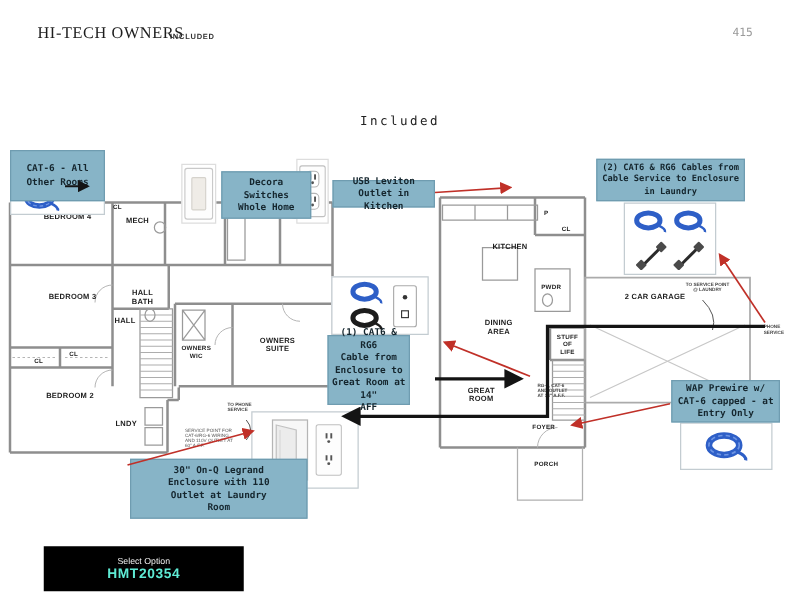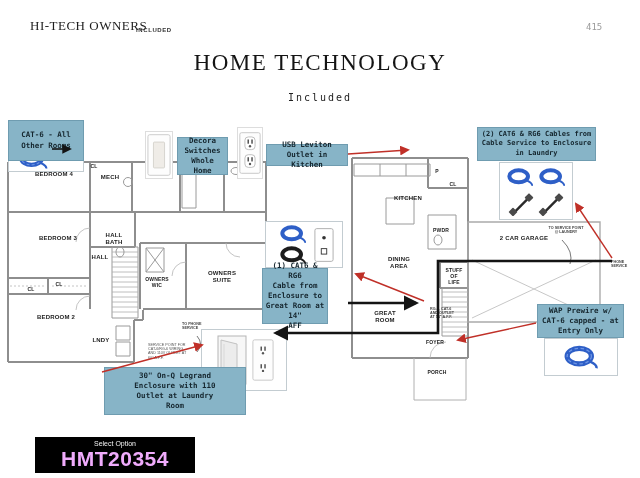--- a/index.html
+++ b/index.html
@@ -31,31 +31,30 @@
   .imgbox{position:absolute;background:#fff;border:1px solid #c3ccd1;display:flex;
       align-items:center;justify-content:center;gap:3px;box-sizing:border-box;z-index:3;}
   .col{display:flex;flex-direction:column;align-items:center;gap:1px;}
   
   svg.layer{position:absolute;left:0;top:0;z-index:1;}
   svg.layer.top{z-index:6;pointer-events:none;}
   
   .option-box{position:absolute;left:35px;top:437px;width:160px;height:36px;background:#000;
       display:flex;flex-direction:column;align-items:center;justify-content:center;z-index:5;}
   .option-box .sel{font-size:7px;color:#f2f2f2;}
-  .option-box .code{font-size:21px;font-weight:bold;color:#f0abfc;letter-spacing:.5px;}
+  .option-box .code{font-size:11px;font-weight:bold;color:#5eead4;letter-spacing:.5px;}
 </style>
 </head>
 <body>
 
 <div class="page">
 
   <div class="brand">HI-TECH OWNERS</div>
   <div class="brand-tag">INCLUDED</div>
   <div class="pagenum">415</div>
-  <div class="title">HOME TECHNOLOGY</div>
   <div class="subtitle">Included</div>
 
   <svg class="layer" width="640" height="478">
 
     <path d="M8,162H266 M8,162V362 M8,362H134 M134,320V362 M134,320H143 M143,310V320 M143,309H266 M266,162V309
              M90,162V212 M132,162V212 M8,212H266 M90,212V309 M8,278H90 M8,294H90 M48,278V294
              M180,162V212 M224,162V212 M140,243H266 M140,243V309 M186,243V309
              M135,212V247 M90,247H135" stroke="#8e8e8e" stroke-width="2" fill="none"></path>
 
     <path d="M352,158H468 M352,158V358 M352,358H468 M468,158V358
@@ -124,21 +123,21 @@
 CAT-6/RG-6 WIRING
 AND 110V OUTLET AT
 60" A.F.F.</div>
   <div class="tiny" style="left:430px;top:307px;width:40px">RG-6, CAT-6
 AND OUTLET
 AT 14" A.F.F.</div>
   <div class="tiny" style="left:611px;top:260px;width:30px">PHONE SERVICE</div>
 
   <div class="callout" style="left:8px;top:120px;width:76px;height:41px">CAT-6 - All
 Other Rooms</div>
-  <div class="callout" style="left:177px;top:137px;width:51px;height:38px">Decora
+  <div class="callout" style="left:177px;top:137px;width:72px;height:38px">Decora
 Switches
 Whole Home</div>
   <div class="callout" style="left:266px;top:144px;width:82px;height:22px">USB  Leviton
 Outlet in Kitchen</div>
   <div class="callout" style="left:477px;top:127px;width:119px;height:34px;font-size:7px">(2) CAT6 &amp; RG6 Cables from
 Cable Service to Enclosure
 in Laundry</div>
   <div class="callout" style="left:262px;top:268px;width:66px;height:56px">(1) CAT6 &amp; RG6
 Cable from
 Enclosure to

